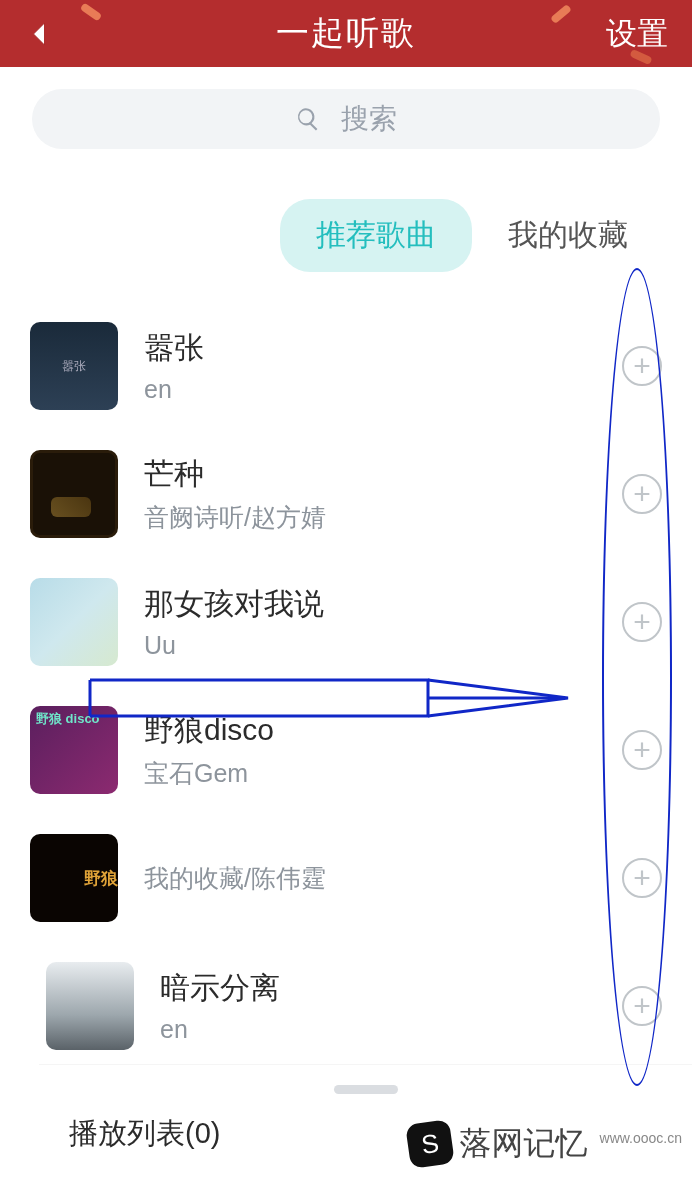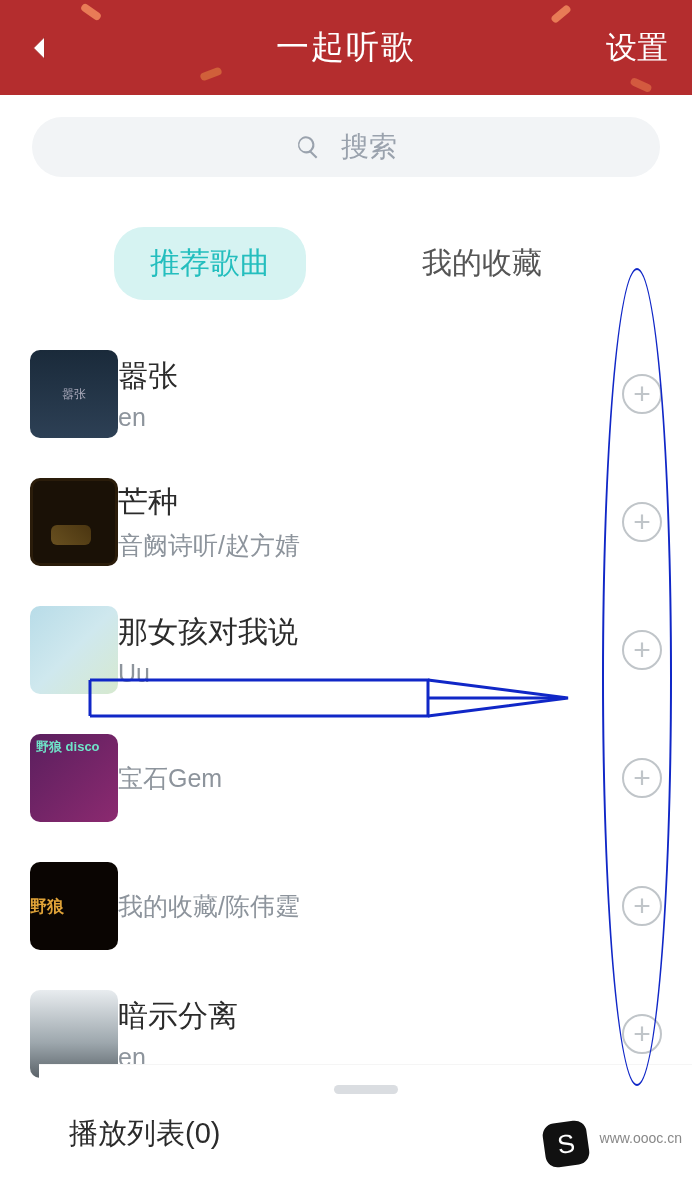--- a/index.html
+++ b/index.html
@@ -5,21 +5,21 @@
     * { margin: 0; padding: 0; box-sizing: border-box; }
     body {
       width: 692px;
       height: 1184px;
       font-family: -apple-system, "PingFang SC", "Microsoft YaHei", sans-serif;
       background: #fff;
       position: relative;
       overflow: hidden;
     }
     .header {
-      height: 95px;
+      height: 67px;
       background: #b42d2e;
       display: flex;
       align-items: center;
       justify-content: space-between;
       padding: 0 24px;
       position: relative;
       overflow: hidden;
     }
     .header .confetti {
       position: absolute;
@@ -61,58 +61,58 @@
       display: flex;
       align-items: center;
       justify-content: center;
       gap: 20px;
       color: #9aa2ad;
       font-size: 28px;
     }
     .search svg { width: 26px; height: 26px; fill:#9aa2ad; }
     .tabs {
       display: flex;
-      justify-content: center;
+      justify-content: flex-end;
       padding: 40px 28px 20px;
-      gap: 80px;
     }
     .tab {
       font-size: 30px;
       color: #555;
       padding: 16px 36px;
       border-radius: 30px;
       cursor: pointer;
     }
     .tab.active {
       background: #d6f3f2;
       color: #24bebe;
       font-weight: 500;
     }
     .song-list {
       padding: 10px 30px 0;
     }
     .song {
       display: flex;
       align-items: center;
       padding: 20px 0;
+      gap: 26px;
     }
     .cover {
       width: 88px;
       height: 88px;
       border-radius: 10px;
       flex-shrink: 0;
     }
     .c1 { background: linear-gradient(180deg,#1a2a3a 0%,#2d4055 100%); display:flex;align-items:center;justify-content:center;font-size:12px;color:#aab;}
     .c2 { background: #1a1106; border: 3px solid #2a1c0a; position:relative;}
     .c2::after{content:"";position:absolute;left:18px;bottom:18px;width:40px;height:20px;background:linear-gradient(45deg,#685020,#4a3510);border-radius:6px;}
     .c3 { background: linear-gradient(135deg,#b8dce8 0%,#cfe8ee 50%,#d6e9cf 100%);}
     .c4 { background: linear-gradient(135deg,#5a1f5e,#8c2a70);position:relative;}
     .c4::before{content:"";position:absolute;left:6px;top:4px;font-size:11px;color:#7de3d0;font-weight:bold;}
     .c4-txt{position:absolute;top:4px;left:6px;font-size:13px;color:#6fe5c9;font-weight:bold;}
-    .c5 { background: #0a0502; display:flex;align-items:center;justify-content:flex-start;}
+    .c5 { background: #0a0502; display:flex;align-items:center;justify-content:flex-end;}
     .c5-txt{font-size:17px;color:#e0a338;font-weight:600;}
     .c6 { background: linear-gradient(180deg,#e8ecef 0%,#9da7ad 60%,#5a6268 100%);}
     .info { flex: 1; min-width:0;}
     .title { font-size: 30px; color: #2b2b2b; margin-bottom: 6px;}
     .artist { font-size: 25px; color: #8d949c;}
     .add-btn {
       width: 40px;
       height: 40px;
       border: 2.5px solid #c0c5c9;
       border-radius: 50%;
@@ -246,40 +246,41 @@
     <div class="add-btn">
         <span>+</span>
       </div>
   </div>
 
   <div class="song">
     <div class="cover c4">
         <span class="c4-txt">野狼 disco</span>
       </div>
     <div class="info">
+      <div class="title">野狼disco</div>
       <div class="artist">宝石Gem</div>
     </div>
     <div class="add-btn">
         <span>+</span>
       </div>
   </div>
 
   <div class="song">
     <div class="cover c5">
         <span class="c5-txt">野狼</span>
       </div>
     <div class="info">
       <div class="artist">我的收藏/陈伟霆</div>
     </div>
     <div class="add-btn">
         <span>+</span>
       </div>
   </div>
 
-  <div class="song" style="padding-bottom:0;">
+  <div class="song" style="padding-bottom:0;margin-left:16px;">
     <div class="cover c6"></div>
     <div class="info">
       <div class="title">暗示分离</div>
       <div class="artist">en</div>
     </div>
     <div class="add-btn">
         <span>+</span>
       </div>
   </div>
 </div>
@@ -291,14 +292,15 @@
 
 <div class="ellipse"></div>
 <svg class="arrow" viewBox="0 0 490 40">
   <path d="M2 2 H340 L340 20 L470 20 L340 20 L340 38 H2" fill="none" stroke="#1027c7" stroke-width="3"></path>
   <path d="M340 2 L480 20 L340 38" fill="none" stroke="#1027c7" stroke-width="3"></path>
   <line x1="2" y1="2" x2="2" y2="38" stroke="#1027c7" stroke-width="3"></line>
 </svg>
 
 <div class="watermark">
   <div class="wm-icon">S</div>
+  <span>落网记忆</span>
   <span class="wm-sub">www.oooc.cn</span>
 </div>
 
 </body></html>

